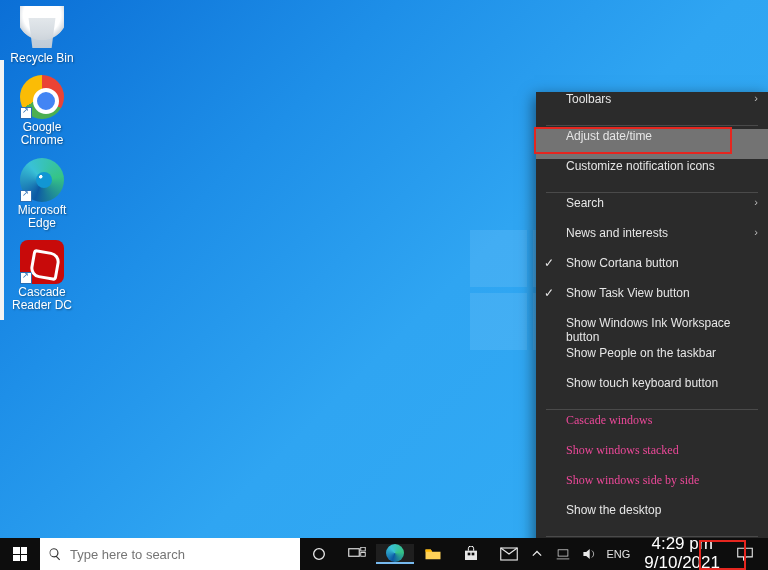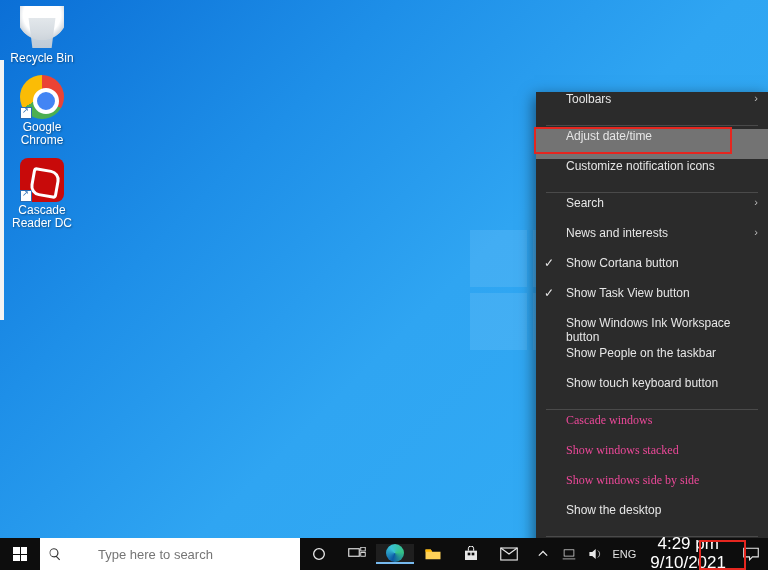--- a/index.html
+++ b/index.html
@@ -55,25 +55,25 @@
   .hl-menu{ left:-2px; top:35px; width:198px; height:27px;}
   .hl-clock{ right:22px; bottom:0; width:47px; height:30px; }
 
   
   .taskbar{ position:absolute; left:0; bottom:0; right:0; height:32px; background:#0d0d0d; display:flex; align-items:stretch; color:#fff;}
   .start{ width:40px; display:flex; align-items:center; justify-content:center;}
   .start .sq{ width:14px; height:14px; display:grid; grid-template-columns:1fr 1fr; grid-template-rows:1fr 1fr; gap:1px;}
   .start .sq div{ background:#fff;}
   .searchbox{ flex:0 0 260px; background:#fff; display:flex; align-items:center; color:#444;}
   .searchbox .sicon{ margin:0 8px; color:#333; font-size:14px;}
-  .searchbox input{ border:none; outline:none; font-size:13px; color:#555; background:transparent; width:100%;margin-left:28px;}
+  .searchbox input{ border:none; outline:none; font-size:13px; color:#555; background:transparent; width:100%;}
   .tbicons{ display:flex; align-items:center;}
   .tbicons .tb{ width:38px; display:flex; align-items:center; justify-content:center; font-size:15px; color:#fff;}
   .tb.active{ background:#1f1f1f; border-bottom:2px solid #76b9ed;}
-  .tray{ margin-left:auto; display:flex; align-items:center; gap:10px; padding-right:6px; font-size:11px;}
+  .tray{ margin-left:auto; display:flex; align-items:center; gap:10px; padding-right:12px; font-size:11px;}
   .tray .ti{ display:flex; align-items:center; justify-content:center; min-width:16px; color:#e2e2e2;}
   .clock{ text-align:center; line-height:1.1; font-size:17px; padding:2px 4px;}
   .clock div{white-space:nowrap;}
   .notif{ width:22px; display:flex; align-items:center; justify-content:center;}
   svg{display:block}
   .tb svg, .tray svg, .notif svg{ fill:#e8e8e8;}
 </style>
 </head>
 <body>
 
@@ -91,20 +91,27 @@
     <div class="lbl">Recycle Bin</div>
   </div>
   <div class="dicon">
     <div class="pic chromeico">
         <span class="shortcut"></span>
       </div>
     <div class="lbl">Google
 Chrome</div>
   </div>
   <div class="dicon">
+    <div class="pic edgeico">
+        <span class="shortcut"></span>
+      </div>
+    <div class="lbl">Microsoft
+Edge</div>
+  </div>
+  <div class="dicon">
     <div class="pic acroico">
         <span class="shortcut"></span>
       </div>
     <div class="lbl">Cascade
 Reader DC</div>
   </div>
 </div>
 
 <div class="ctxmenu" id="ctxmenu">
 

